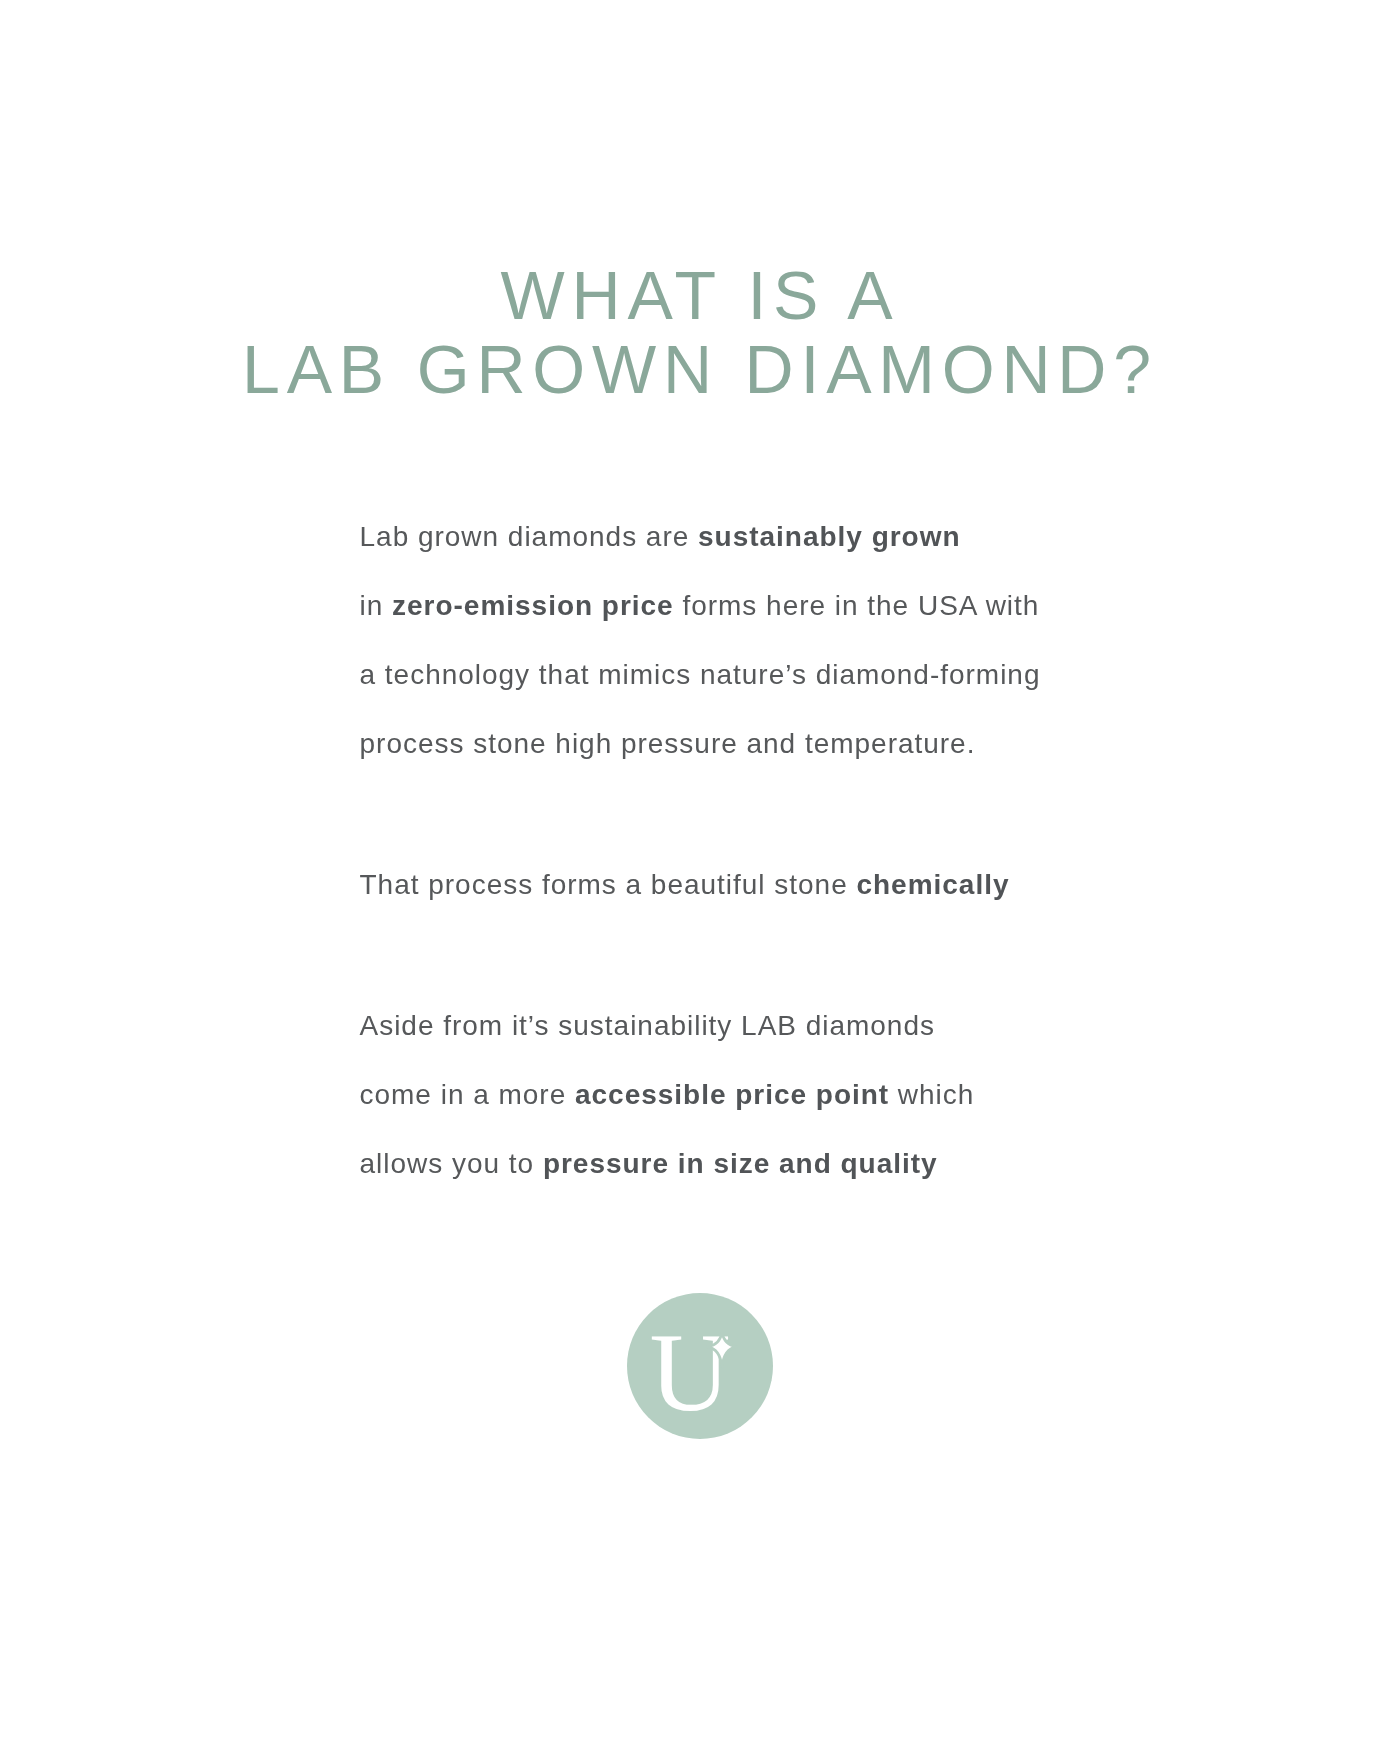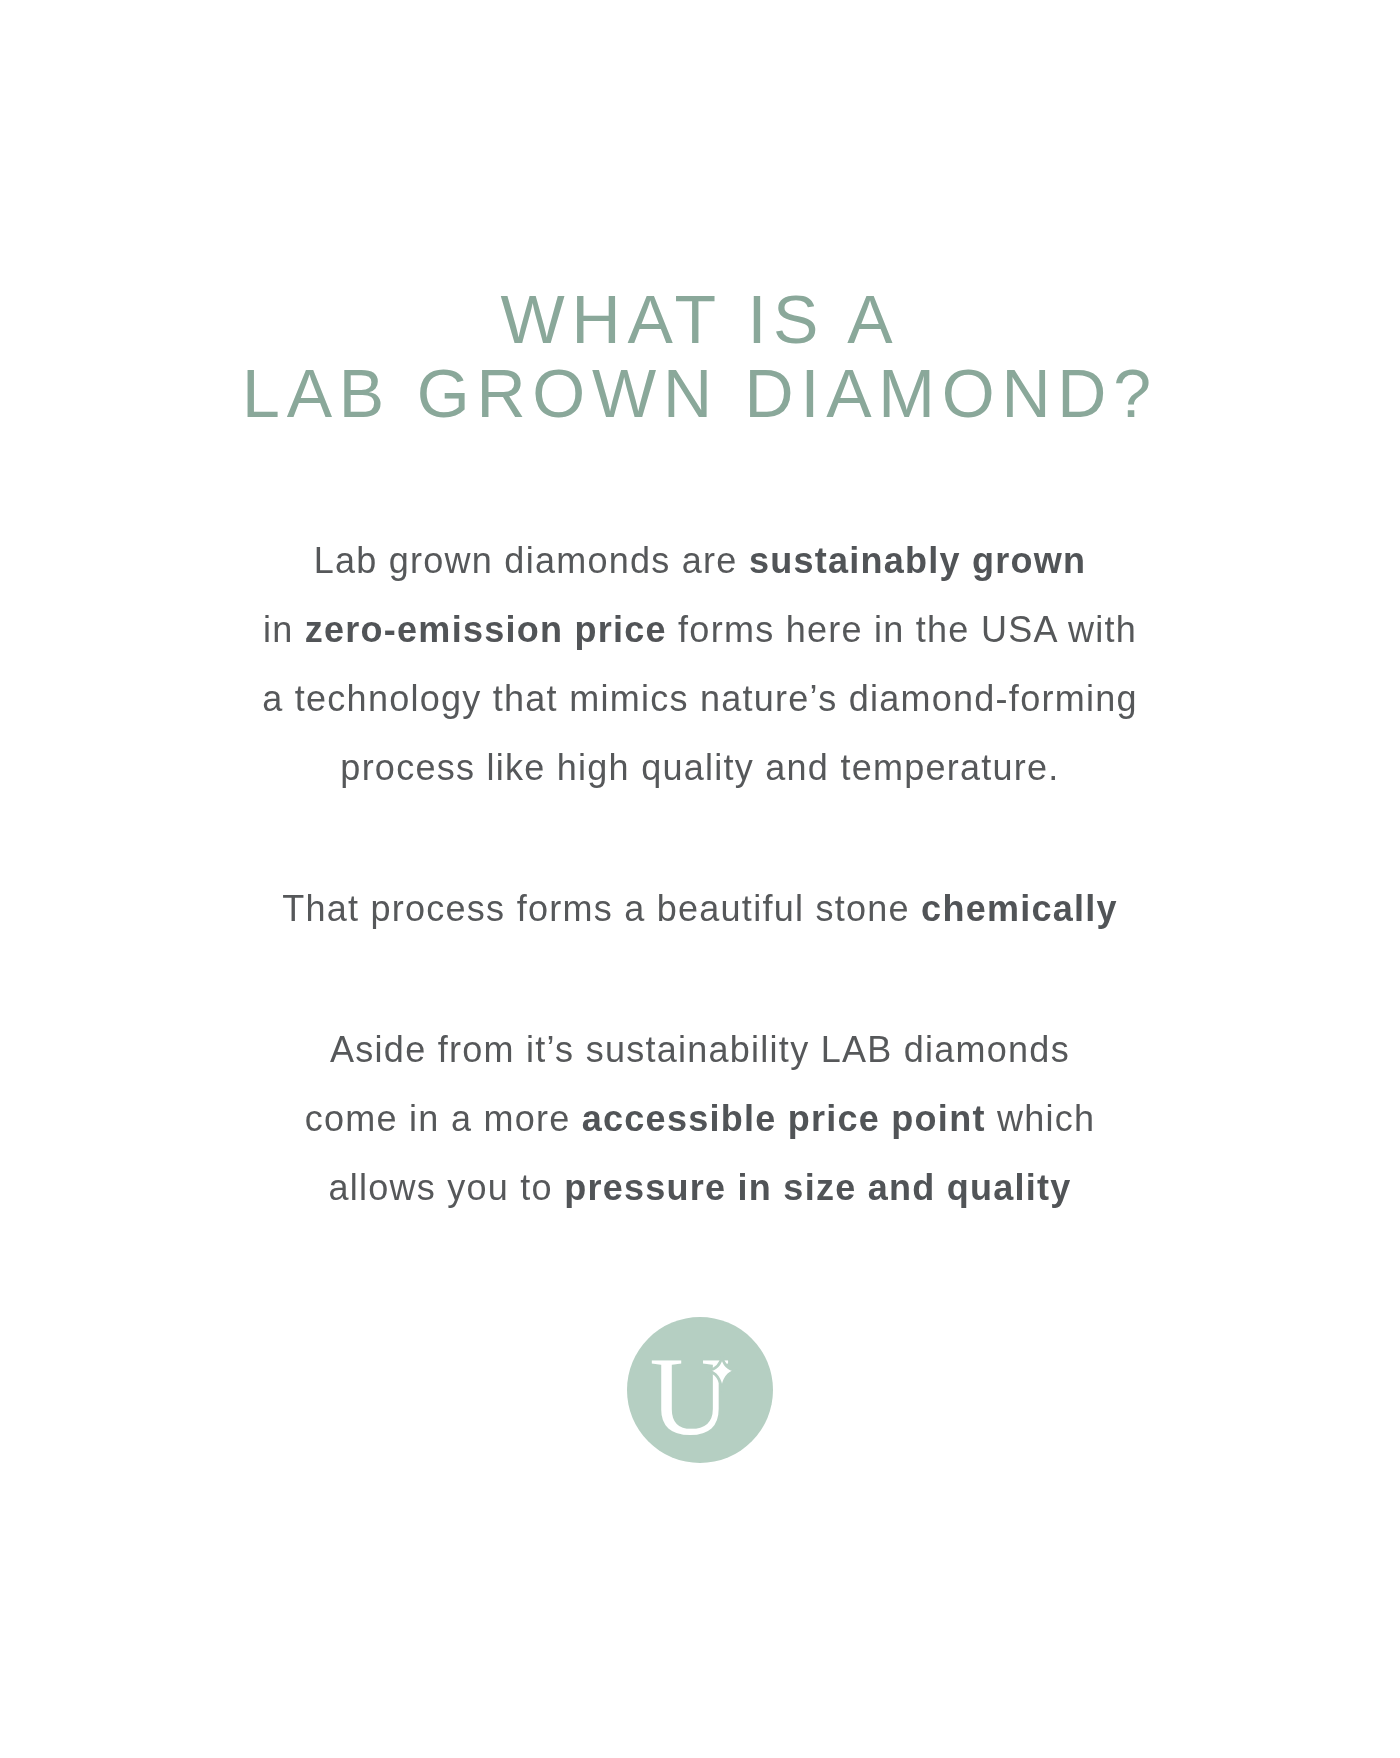--- a/index.html
+++ b/index.html
@@ -10,39 +10,37 @@
     font-family: "Liberation Sans", sans-serif;
     overflow: hidden;
   }
   .page {
     width: 1400px;
     height: 1502px;
     display: flex;
     flex-direction: column;
     align-items: center;
     background: #ffffff;
-    margin-top: 24px;
   }
   
   .title {
     margin: 258px 0 0 0;
     text-align: center;
     font-weight: 200;
     color: var(--title-color, #8aa89a);
     font-size: 68px;
     line-height: 74px;
     letter-spacing: 0.10em;
   }
   .title-line { display: block; white-space: nowrap; }
   
   .body-text {
     margin-top: 96px;
-    text-align: center;
     color: var(--text-color, #56585a);
-    font-size: 36px;
+    font-size: 28px;
     line-height: 69px;
     letter-spacing: 0.035em;
   }
   .para { margin: 0 0 72px 0; padding: 0; }
   .para:last-child { margin-bottom: 0; }
   .line { display: block; white-space: nowrap; }
   .b { font-weight: 700; color: var(--text-bold-color, #515457); }
   
   .logo {
     position: relative;
@@ -77,21 +75,21 @@
     <span class="title-line">WHAT IS A</span>
     <span class="title-line">LAB GROWN DIAMOND?</span>
   </h1>
 
   <div class="body-text">
 
     <p class="para">
       <span class="line"><span>Lab grown diamonds are </span><span class="b">sustainably grown</span></span>
       <span class="line"><span>in </span><span class="b">zero-emission price</span><span> forms here in the USA with</span></span>
       <span class="line"><span>a technology that mimics nature’s diamond-forming</span></span>
-      <span class="line"><span>process like high quality and temperature.</span></span>
+      <span class="line"><span>process stone high pressure and temperature.</span></span>
     </p>
 
     <p class="para">
       <span class="line"><span>That process forms a beautiful stone </span><span class="b">chemically</span></span>
     </p>
 
     <p class="para">
       <span class="line"><span>Aside from it’s sustainability LAB diamonds</span></span>
       <span class="line"><span>come in a more </span><span class="b">accessible price point</span><span> which</span></span>
       <span class="line"><span>allows you to </span><span class="b">pressure in size and quality</span></span>

